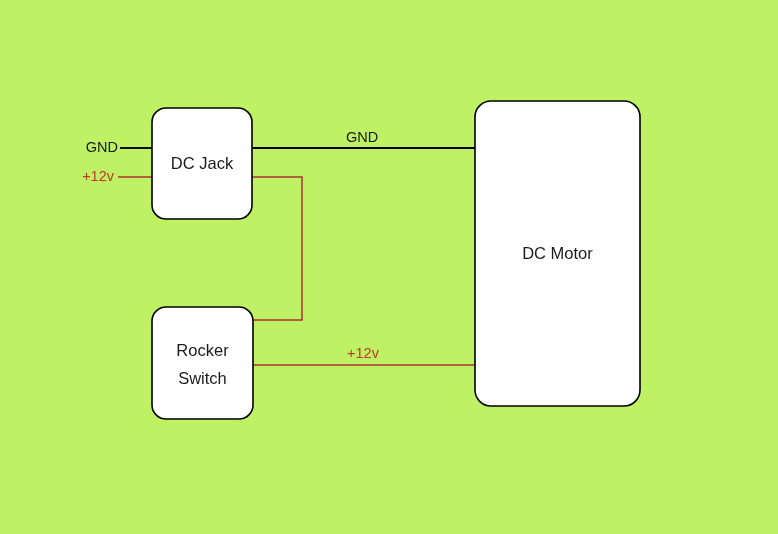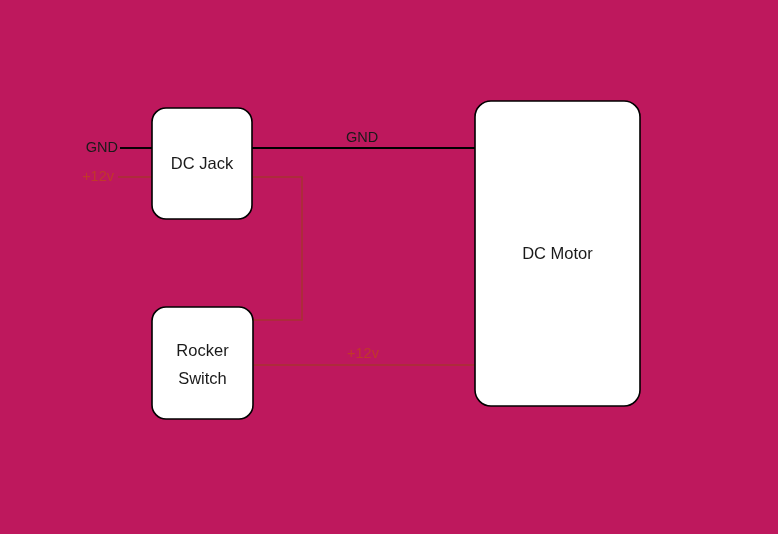--- a/index.html
+++ b/index.html
@@ -73,21 +73,21 @@
   .terminal-label-pwr {
     font-family: "Liberation Sans", sans-serif;
     font-size: 14.5px;
     fill: #c0392b;
     text-anchor: end;
   }
 </style>
 </head>
 <body>
 
-<div id="canvas" style="background: #be185d;">
+<div id="canvas" style="background: #bef264;">
   <svg id="diagram-svg" viewBox="0 0 778 534">
 
     <g>
       <path id="wire-gnd-main" class="wire-gnd" d="M252,148 L475,148" stroke="#000000"></path>
       <path id="wire-12v-jack-switch" class="wire-pwr" d="M252,177 L302,177 L302,320 L253,320" stroke="#a83232"></path>
       <path id="wire-12v-switch-motor" class="wire-pwr" d="M253,365 L475,365" stroke="#a83232"></path>
     </g>
 
     <g>
       <path id="stub-gnd" class="wire-gnd" d="M120,148 L152,148" stroke="#000000"></path>

